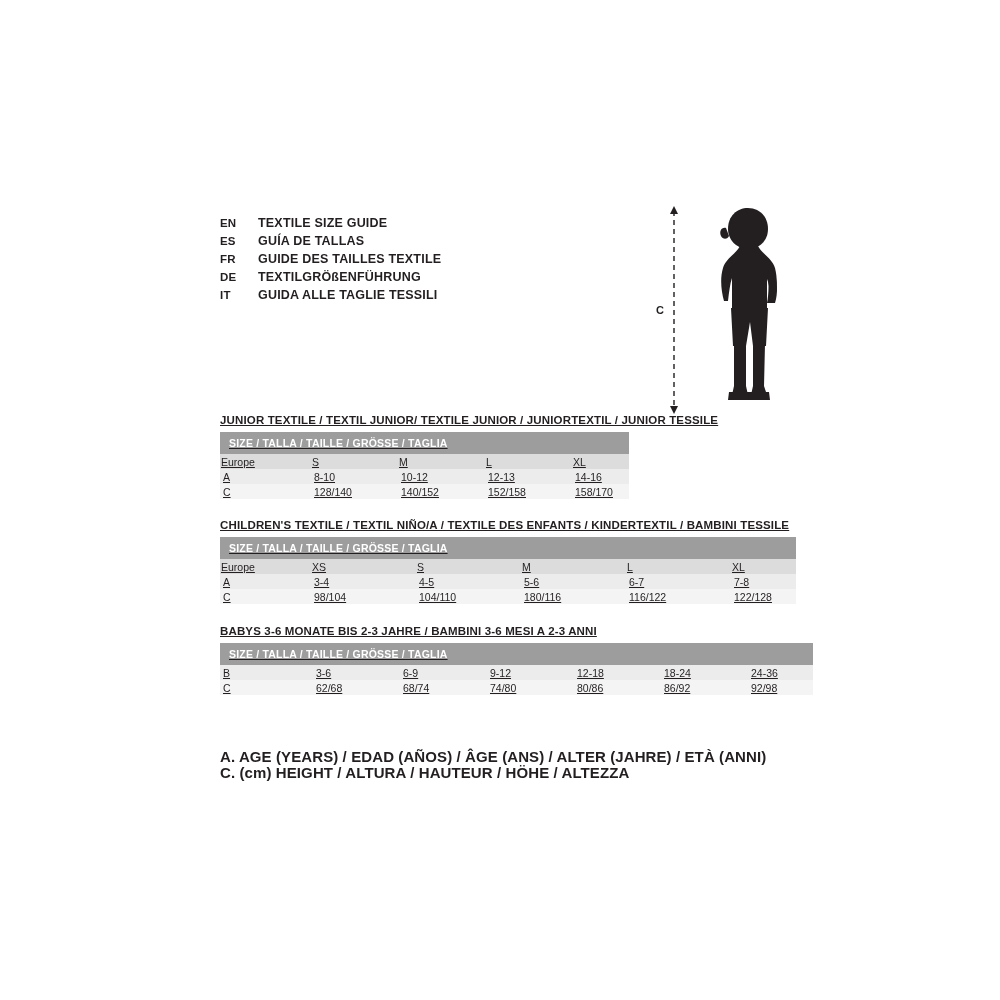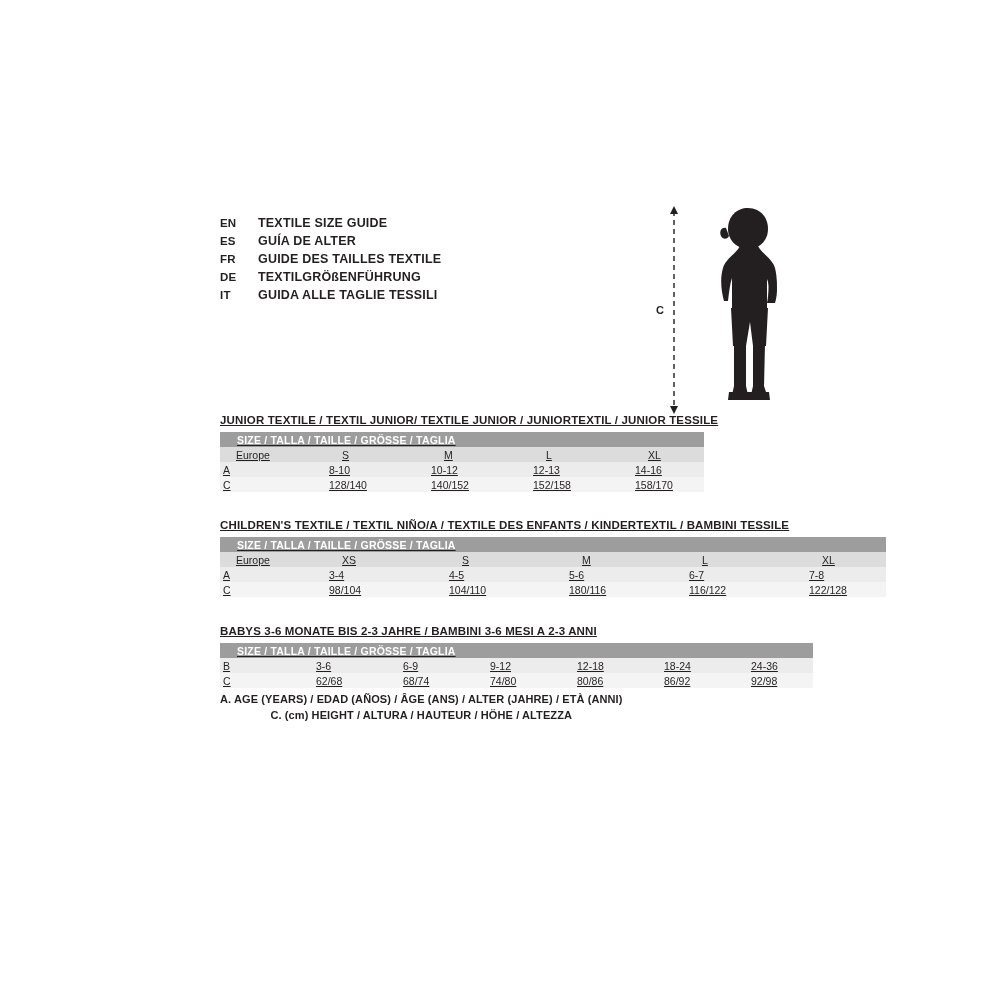--- a/index.html
+++ b/index.html
@@ -95,73 +95,72 @@
     font-weight: normal;
     vertical-align: middle;
     height: 16px;
   }
   tr.band td {
     background: #9d9d9d;
     color: #ffffff;
     font-weight: bold;
     font-size: 10.5px;
     letter-spacing: 0.2px;
-    height: 15px;
-    padding-left: 17px;
+    height: 22px;
+    padding-left: 9px;
   }
   tr.hdr td {
     background: #dcdcdc;
     font-weight: normal;
     font-size: 10.5px;
     height: 15px;
-    padding-left: 16px;
+    padding-left: 1px;
   }
   tr.row td {
     background: #ececec;
     font-size: 10.5px;
     height: 15px;
     padding-left: 3px;
   }
   tr.row.alt td {
     background: #f4f4f4;
   }
 
   
   #junior-section   { top: 413px; }
   #children-section { top: 518px; }
   #babies-section   { top: 624px; }
 
   
   .legend {
     position: absolute;
     left: 220px;
-    top: 692px;
-    font-size: 11px;
+    top: 749px;
+    font-size: 15px;
     font-weight: bold;
     line-height: 15.5px;
     letter-spacing: 0.1px;
     color: #231f20;
     white-space: nowrap;
-    text-align: center;
   }
   .legend div { height: 15.5px; }
 </style>
 </head>
 <body>
 
 <div class="page">
 
   <div class="lang-block">
     <div class="lang-row">
       <span class="lang-code">EN</span>
       <span class="lang-title">TEXTILE SIZE GUIDE</span>
     </div>
     <div class="lang-row">
       <span class="lang-code">ES</span>
-      <span class="lang-title">GUÍA DE ALTER</span>
+      <span class="lang-title">GUÍA DE TALLAS</span>
     </div>
     <div class="lang-row">
       <span class="lang-code">FR</span>
       <span class="lang-title">GUIDE DES TAILLES TEXTILE</span>
     </div>
     <div class="lang-row">
       <span class="lang-code">DE</span>
       <span class="lang-title">TEXTILGRÖßENFÜHRUNG</span>
     </div>
     <div class="lang-row">

